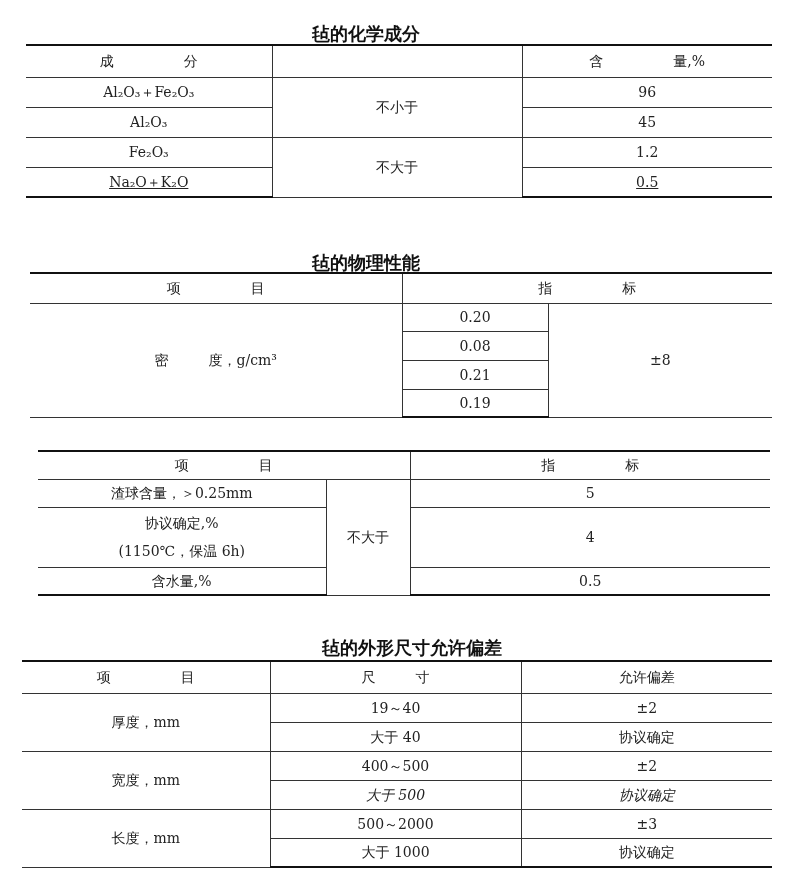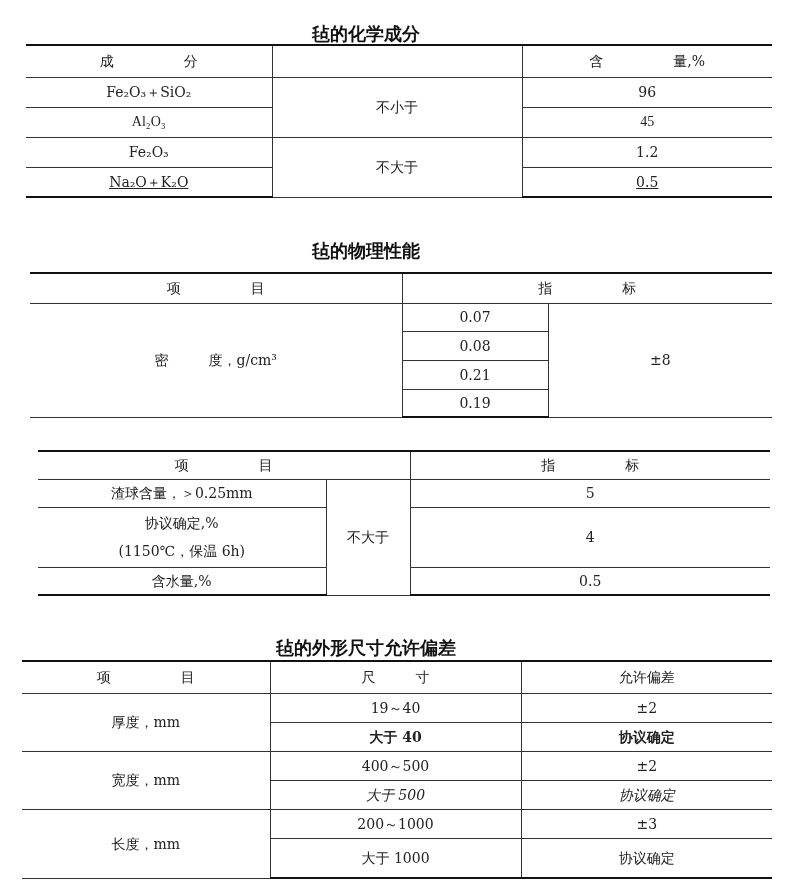--- a/index.html
+++ b/index.html
@@ -26,55 +26,55 @@
       <col style="width:250px">
       <col style="width:250px">
     </colgroup>
   <tbody>
       <tr style="height:32px;">
     <td class="nl"><span>成</span><span class="gap2"></span><span>分</span></td>
     <td></td>
     <td class="nr"><span>含</span><span class="gap2"></span><span>量,%</span></td>
   </tr>
   <tr style="height:30px;">
-    <td class="nl">Fe₂O₃＋SiO₂</td>
+    <td class="nl">Al₂O₃＋Fe₂O₃</td>
     <td rowspan="2">不小于</td>
     <td class="nr">96</td>
   </tr>
-  <tr style="height:30px;font-family:Liberation Serif, serif;">
+  <tr style="height:30px;">
     <td class="nl">Al₂O₃</td>
     <td class="nr">45</td>
   </tr>
   <tr style="height:30px;">
     <td class="nl">Fe₂O₃</td>
     <td rowspan="2">不大于</td>
     <td class="nr">1.2</td>
   </tr>
   <tr style="height:30px;text-decoration:underline;">
     <td class="nl">Na₂O＋K₂O</td>
     <td class="nr">0.5</td>
   </tr>
 </tbody>
   </table>
 
-<div class="title" style="top:239px;">毡的物理性能</div>
+<div class="title" style="top:251px;">毡的物理性能</div>
 <table class="tbl" style="left:30px; top:272px; width:742px;">
   <colgroup>
       <col style="width:372px">
       <col style="width:146px">
       <col style="width:224px">
     </colgroup>
   <tbody>
       <tr style="height:30px;">
     <td class="nl"><span>项</span><span class="gap2"></span><span>目</span></td>
     <td colspan="2" class="nr"><span>指</span><span class="gap2"></span><span>标</span></td>
   </tr>
   <tr style="height:28px;">
     <td rowspan="4" class="nl"><span>密</span><span class="gap"></span><span>度，g/cm³</span></td>
-    <td>0.07</td>
+    <td>0.20</td>
     <td rowspan="4" class="nr">±8</td>
   </tr>
   <tr style="height:29px;">
     <td>0.08</td>
   </tr>
   <tr style="height:29px;">
     <td>0.21</td>
   </tr>
   <tr style="height:28px;">
     <td>0.19</td>
@@ -105,54 +105,54 @@
         </td>
     <td class="nr">4</td>
   </tr>
   <tr style="height:28px;">
     <td class="nl">含水量,%</td>
     <td class="nr">0.5</td>
   </tr>
 </tbody>
   </table>
 
-<div class="title" style="top:636px;">毡的外形尺寸允许偏差</div>
+<div class="title" style="top:636px;padding-left:46px;">毡的外形尺寸允许偏差</div>
 <table class="tbl" style="left:22px; top:660px; width:750px;">
   <colgroup>
       <col style="width:248px">
       <col style="width:251px">
       <col style="width:251px">
     </colgroup>
   <tbody>
       <tr style="height:32px;">
     <td class="nl"><span>项</span><span class="gap2"></span><span>目</span></td>
     <td><span>尺</span><span class="gap"></span><span>寸</span></td>
     <td class="nr">允许偏差</td>
   </tr>
   <tr style="height:29px;">
     <td rowspan="2" class="nl">厚度，mm</td>
     <td>19～40</td>
     <td class="nr">±2</td>
   </tr>
-  <tr style="height:29px;font-weight:bold;">
+  <tr style="height:29px;">
     <td>大于 40</td>
     <td class="nr">协议确定</td>
   </tr>
   <tr style="height:29px;">
     <td rowspan="2" class="nl">宽度，mm</td>
     <td>400～500</td>
     <td class="nr">±2</td>
   </tr>
   <tr style="height:29px;font-style:italic;">
     <td>大于 500</td>
     <td class="nr">协议确定</td>
   </tr>
   <tr style="height:29px;">
     <td rowspan="2" class="nl">长度，mm</td>
-    <td>200～1000</td>
+    <td>500～2000</td>
     <td class="nr">±3</td>
   </tr>
-  <tr style="height:40px;">
+  <tr style="height:29px;">
     <td>大于 1000</td>
     <td class="nr">协议确定</td>
   </tr>
 </tbody>
   </table>
 
 </body></html>

